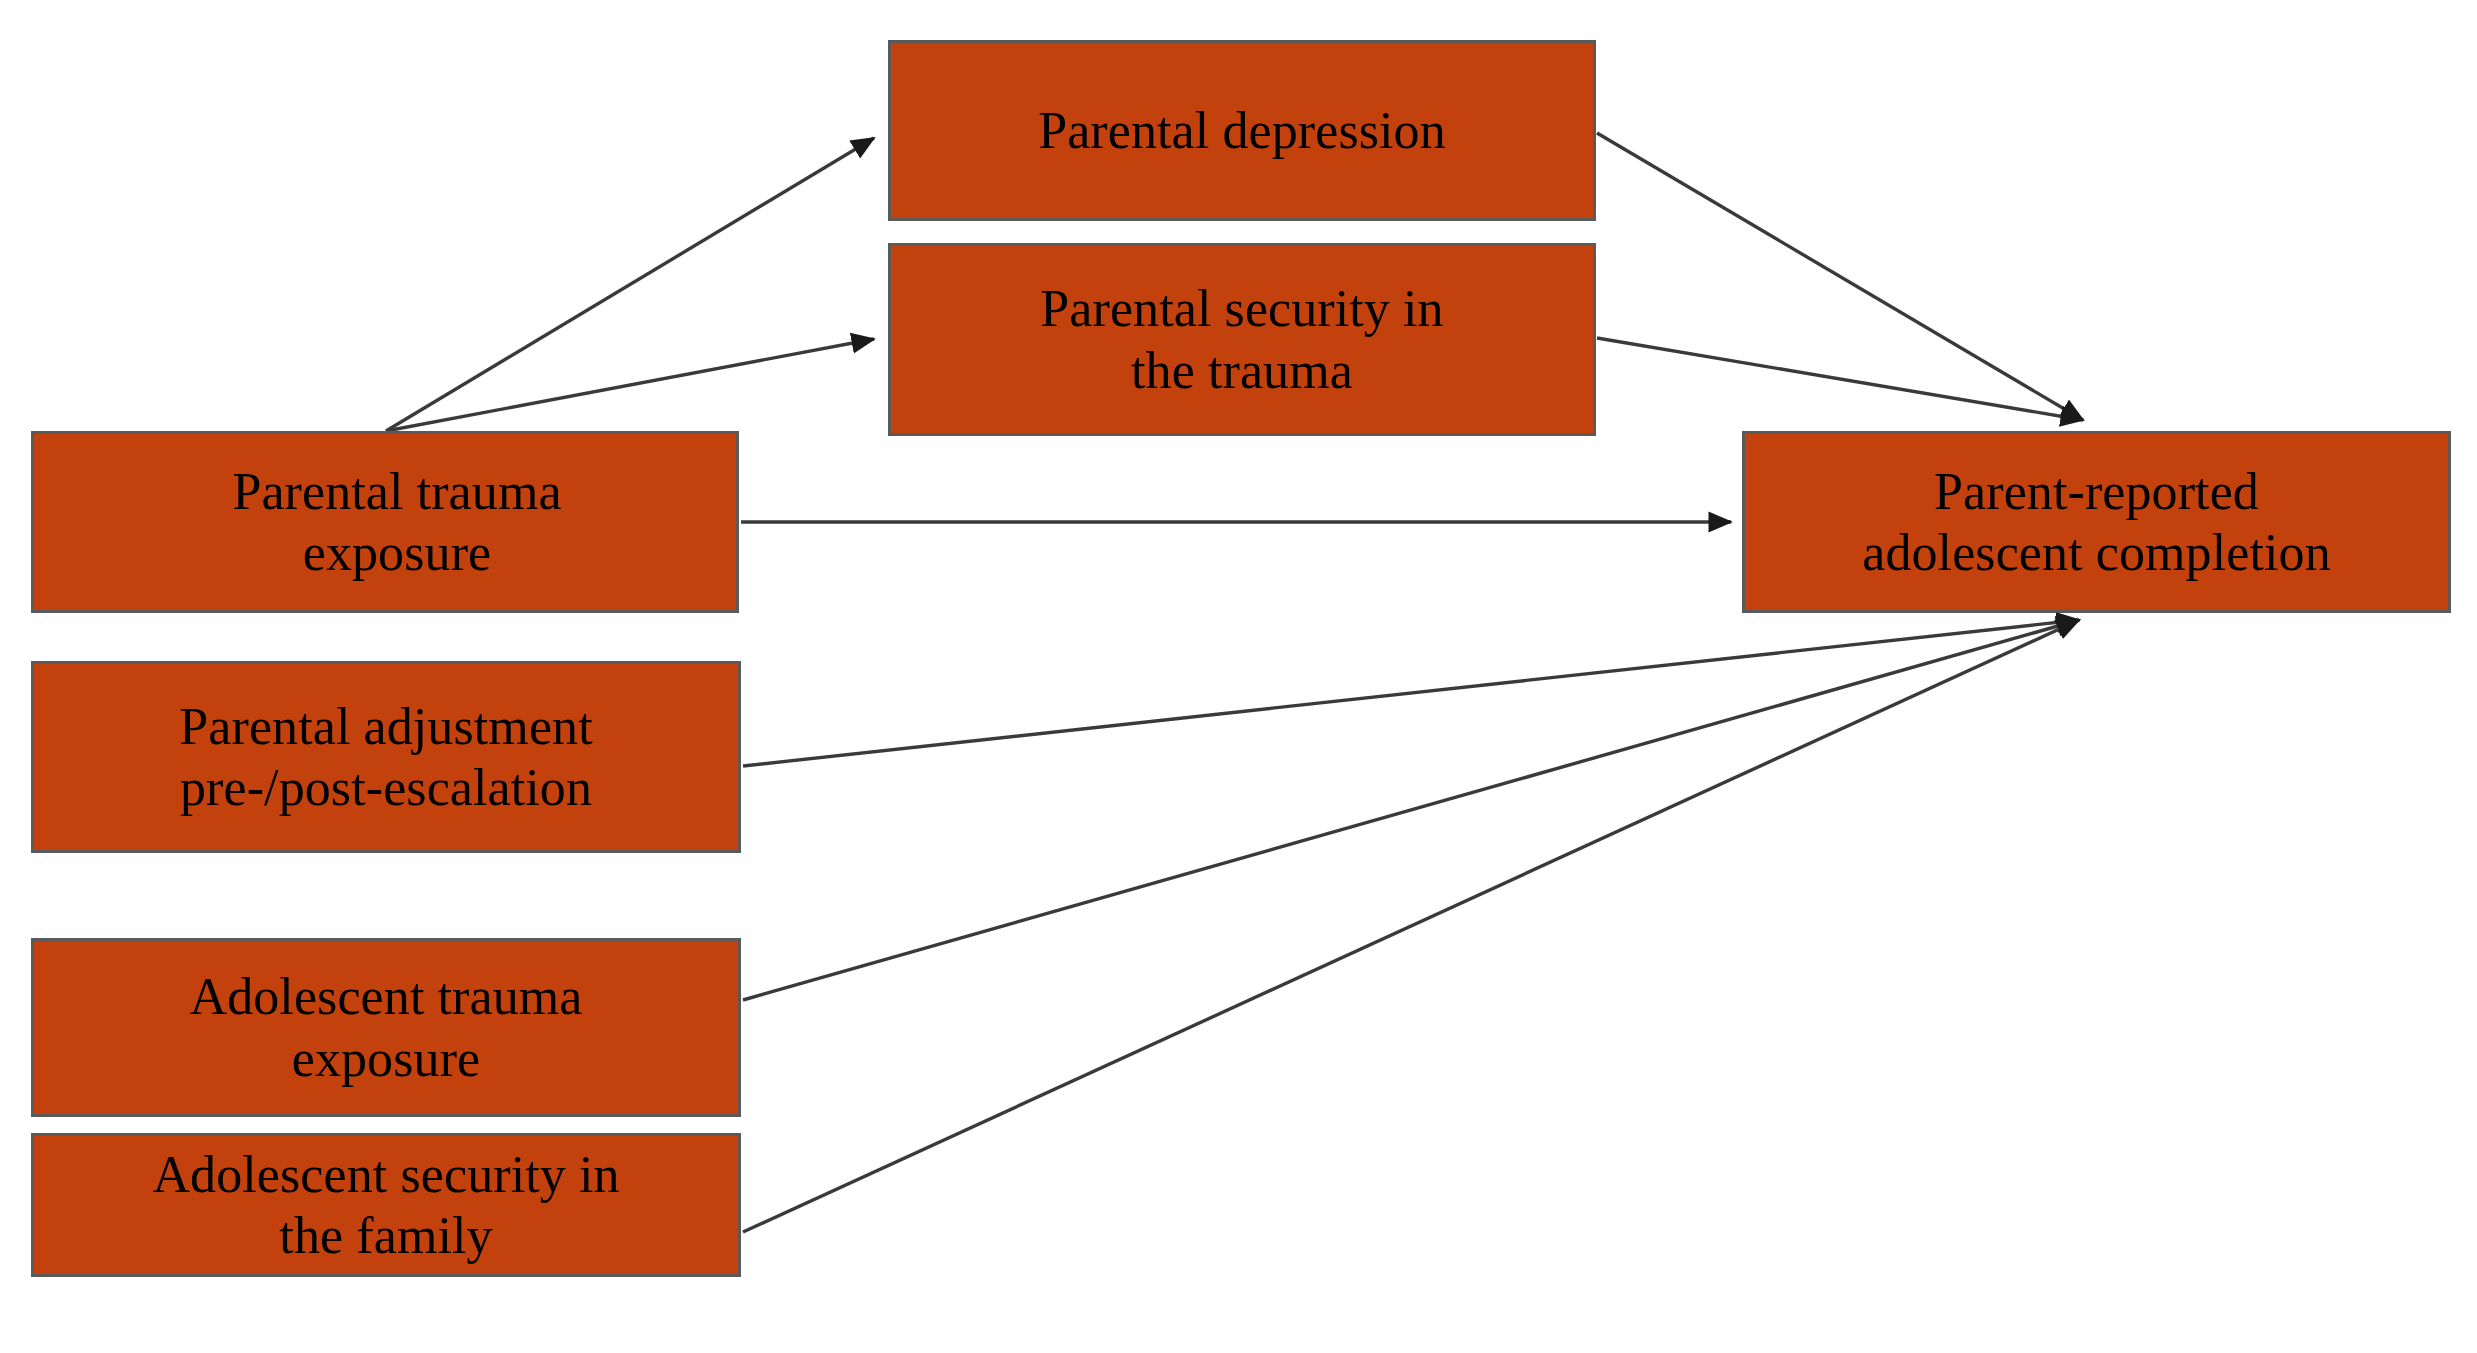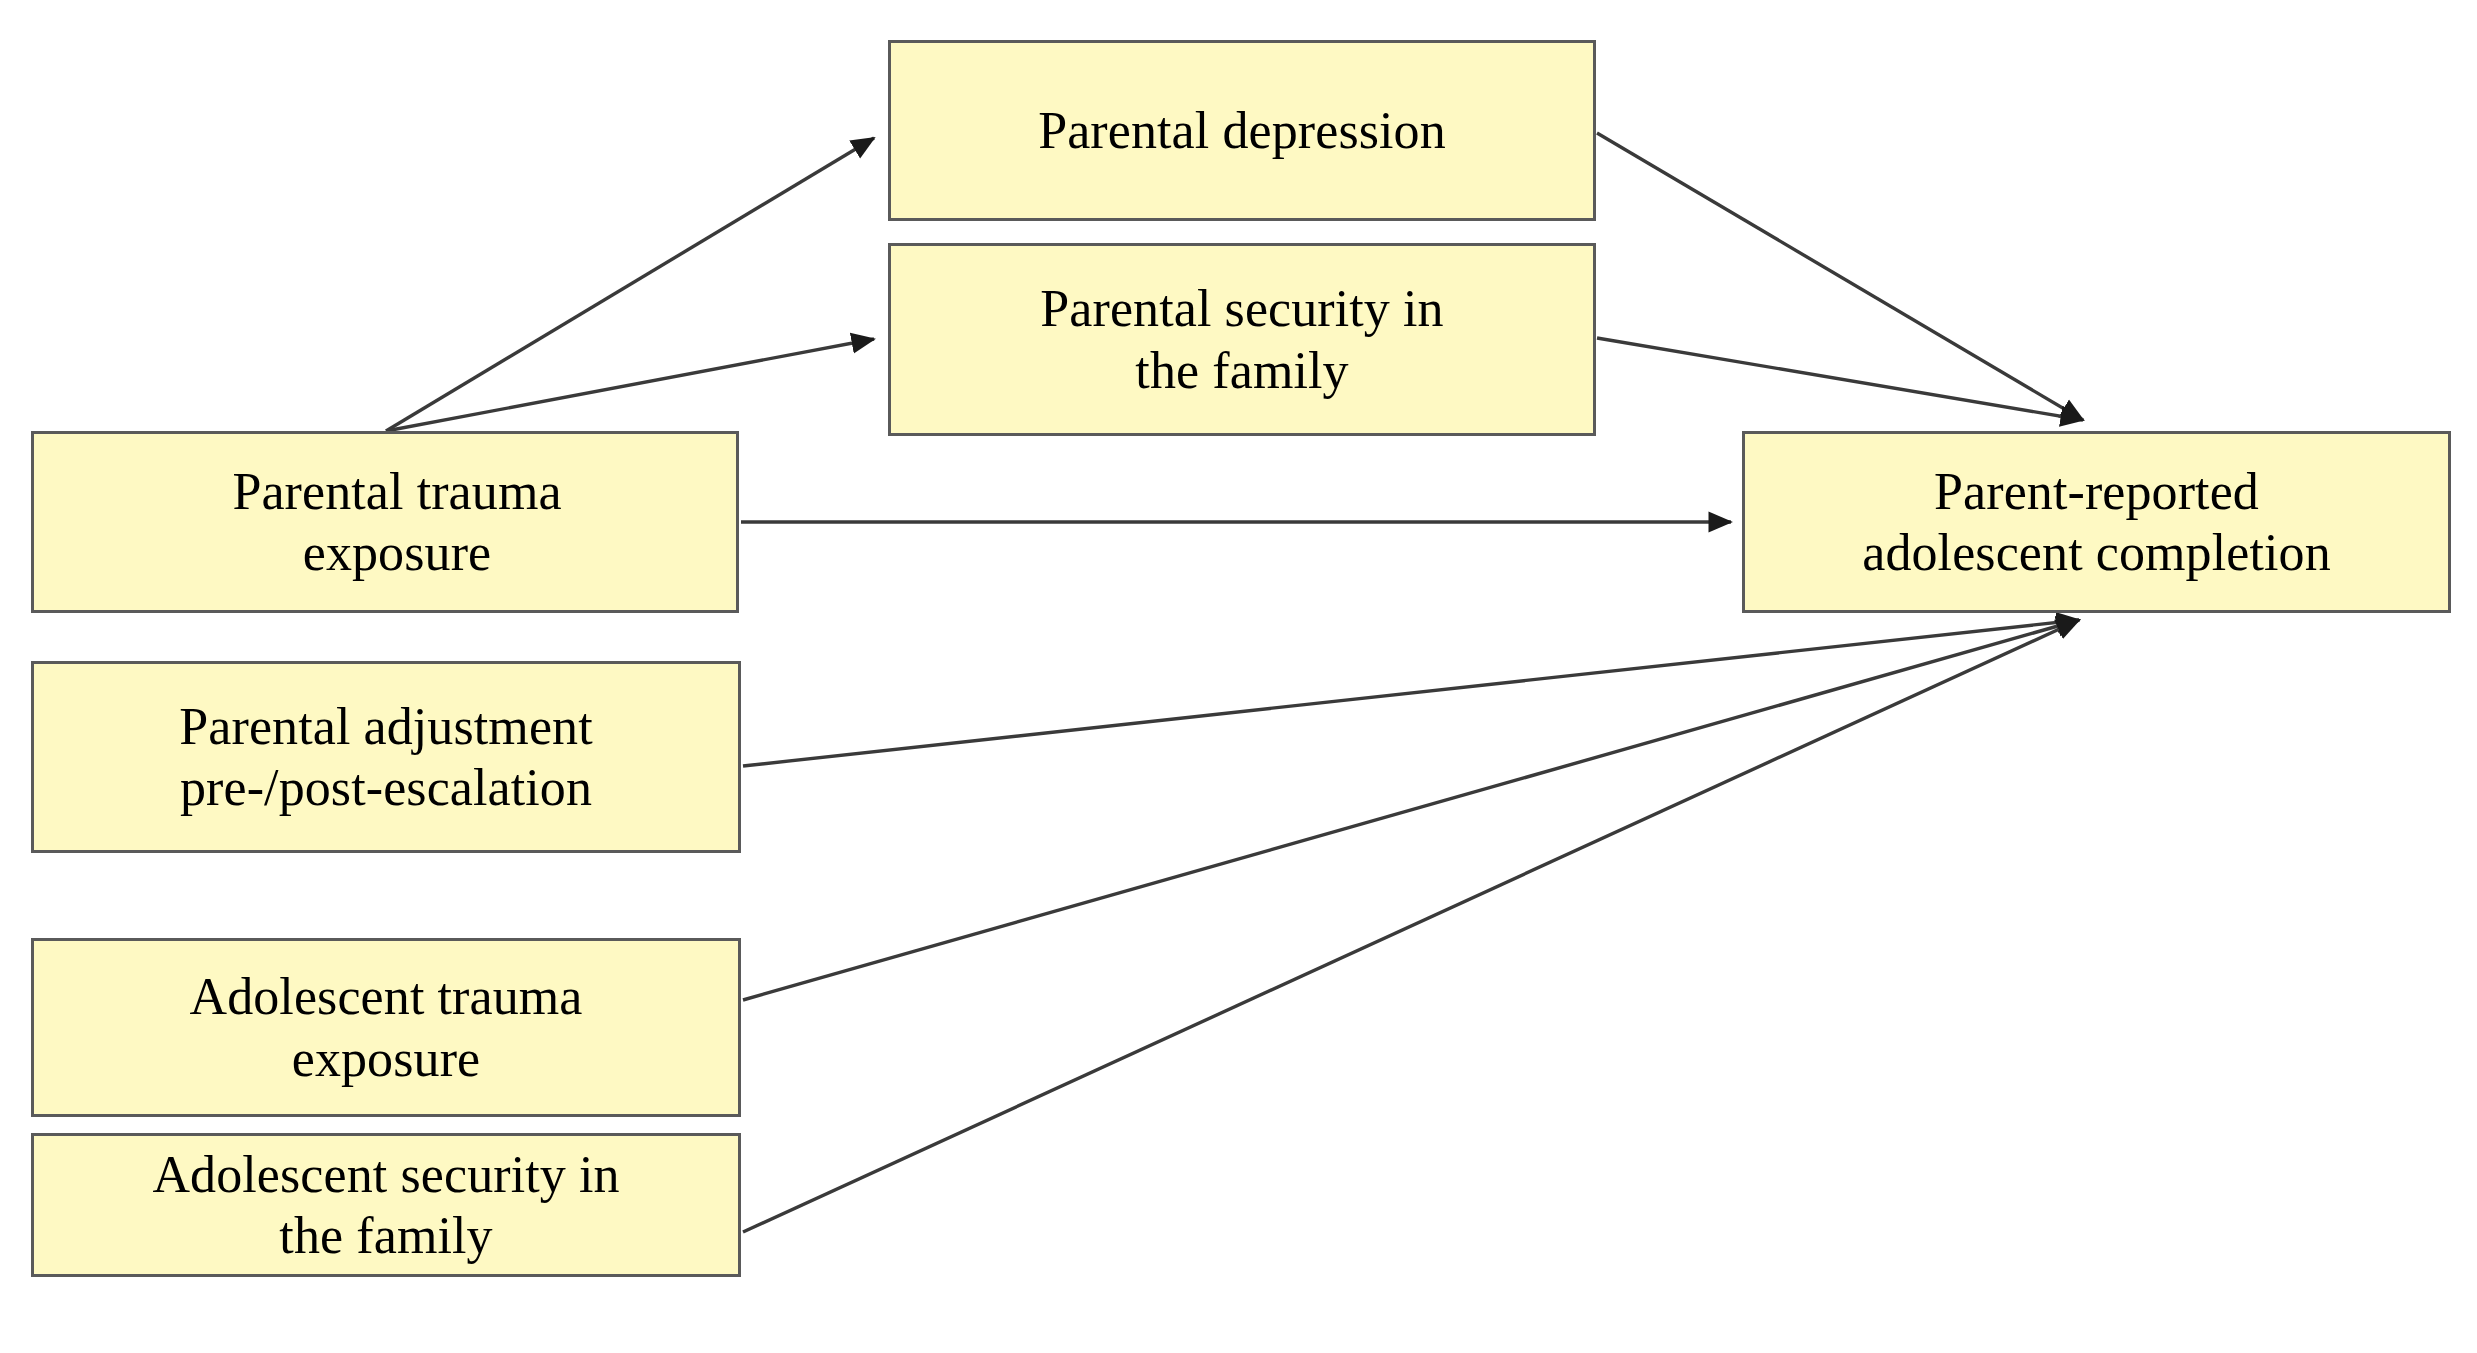--- a/index.html
+++ b/index.html
@@ -21,21 +21,21 @@
     left: 0;
     top: 0;
     width: 2477px;
     height: 1353px;
     pointer-events: none;
   }
   .node-box {
     position: absolute;
     box-sizing: border-box;
     border: 3px solid #5a5a5a;
-    background: #fef9c3;
+    background: #c2410c;
     display: flex;
     align-items: center;
     justify-content: center;
     text-align: center;
     color: #000000;
     z-index: 2;
   }
   .node-label {
     display: block;
     line-height: 1.18;
@@ -88,21 +88,21 @@
 
     <line x1="743" y1="1232" x2="2079" y2="620" stroke="#3a3a3a" stroke-width="3.4" marker-end="url(#arrow-head)"></line>
   </svg>
 
   <div class="node-box" id="node-parental-depression">
     <span class="node-label">Parental depression</span>
   </div>
 
   <div class="node-box" id="node-parental-security">
     <span class="node-label">Parental security in
-the family</span>
+the trauma</span>
   </div>
 
   <div class="node-box" id="node-parental-trauma">
     <span class="node-label">Parental trauma
 exposure</span>
   </div>
 
   <div class="node-box" id="node-parent-reported">
     <span class="node-label">Parent-reported
 adolescent completion</span>

